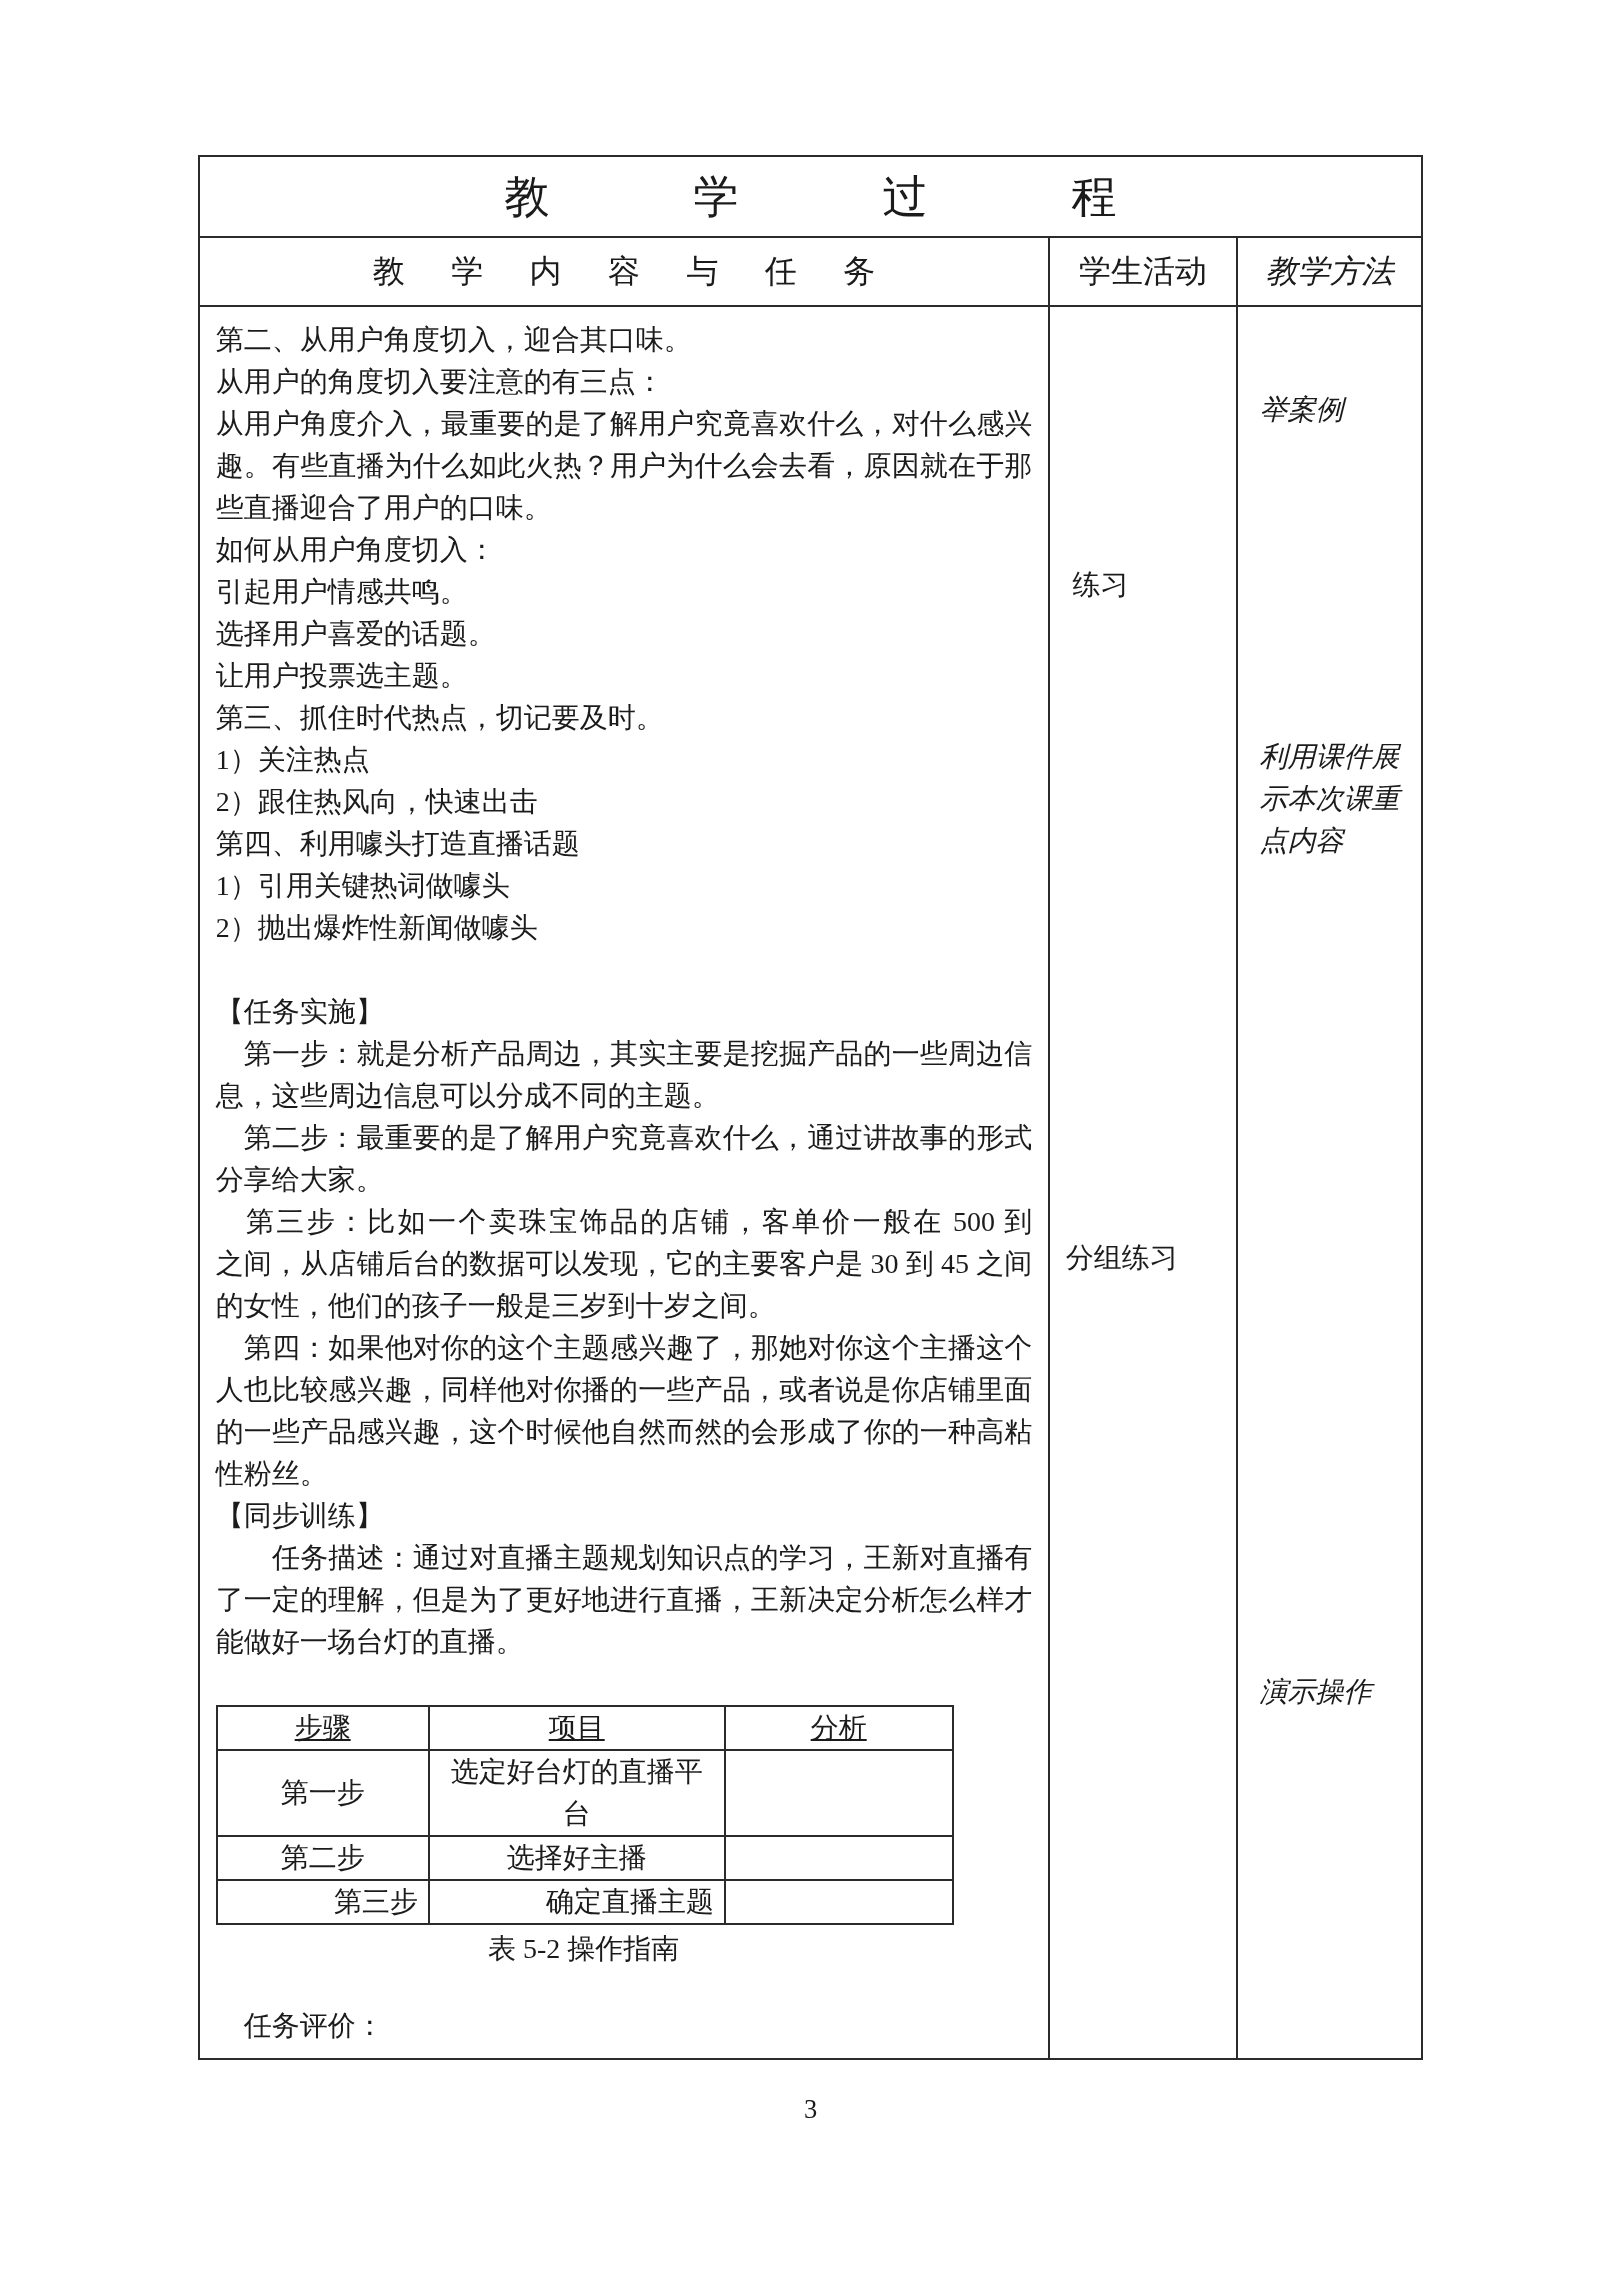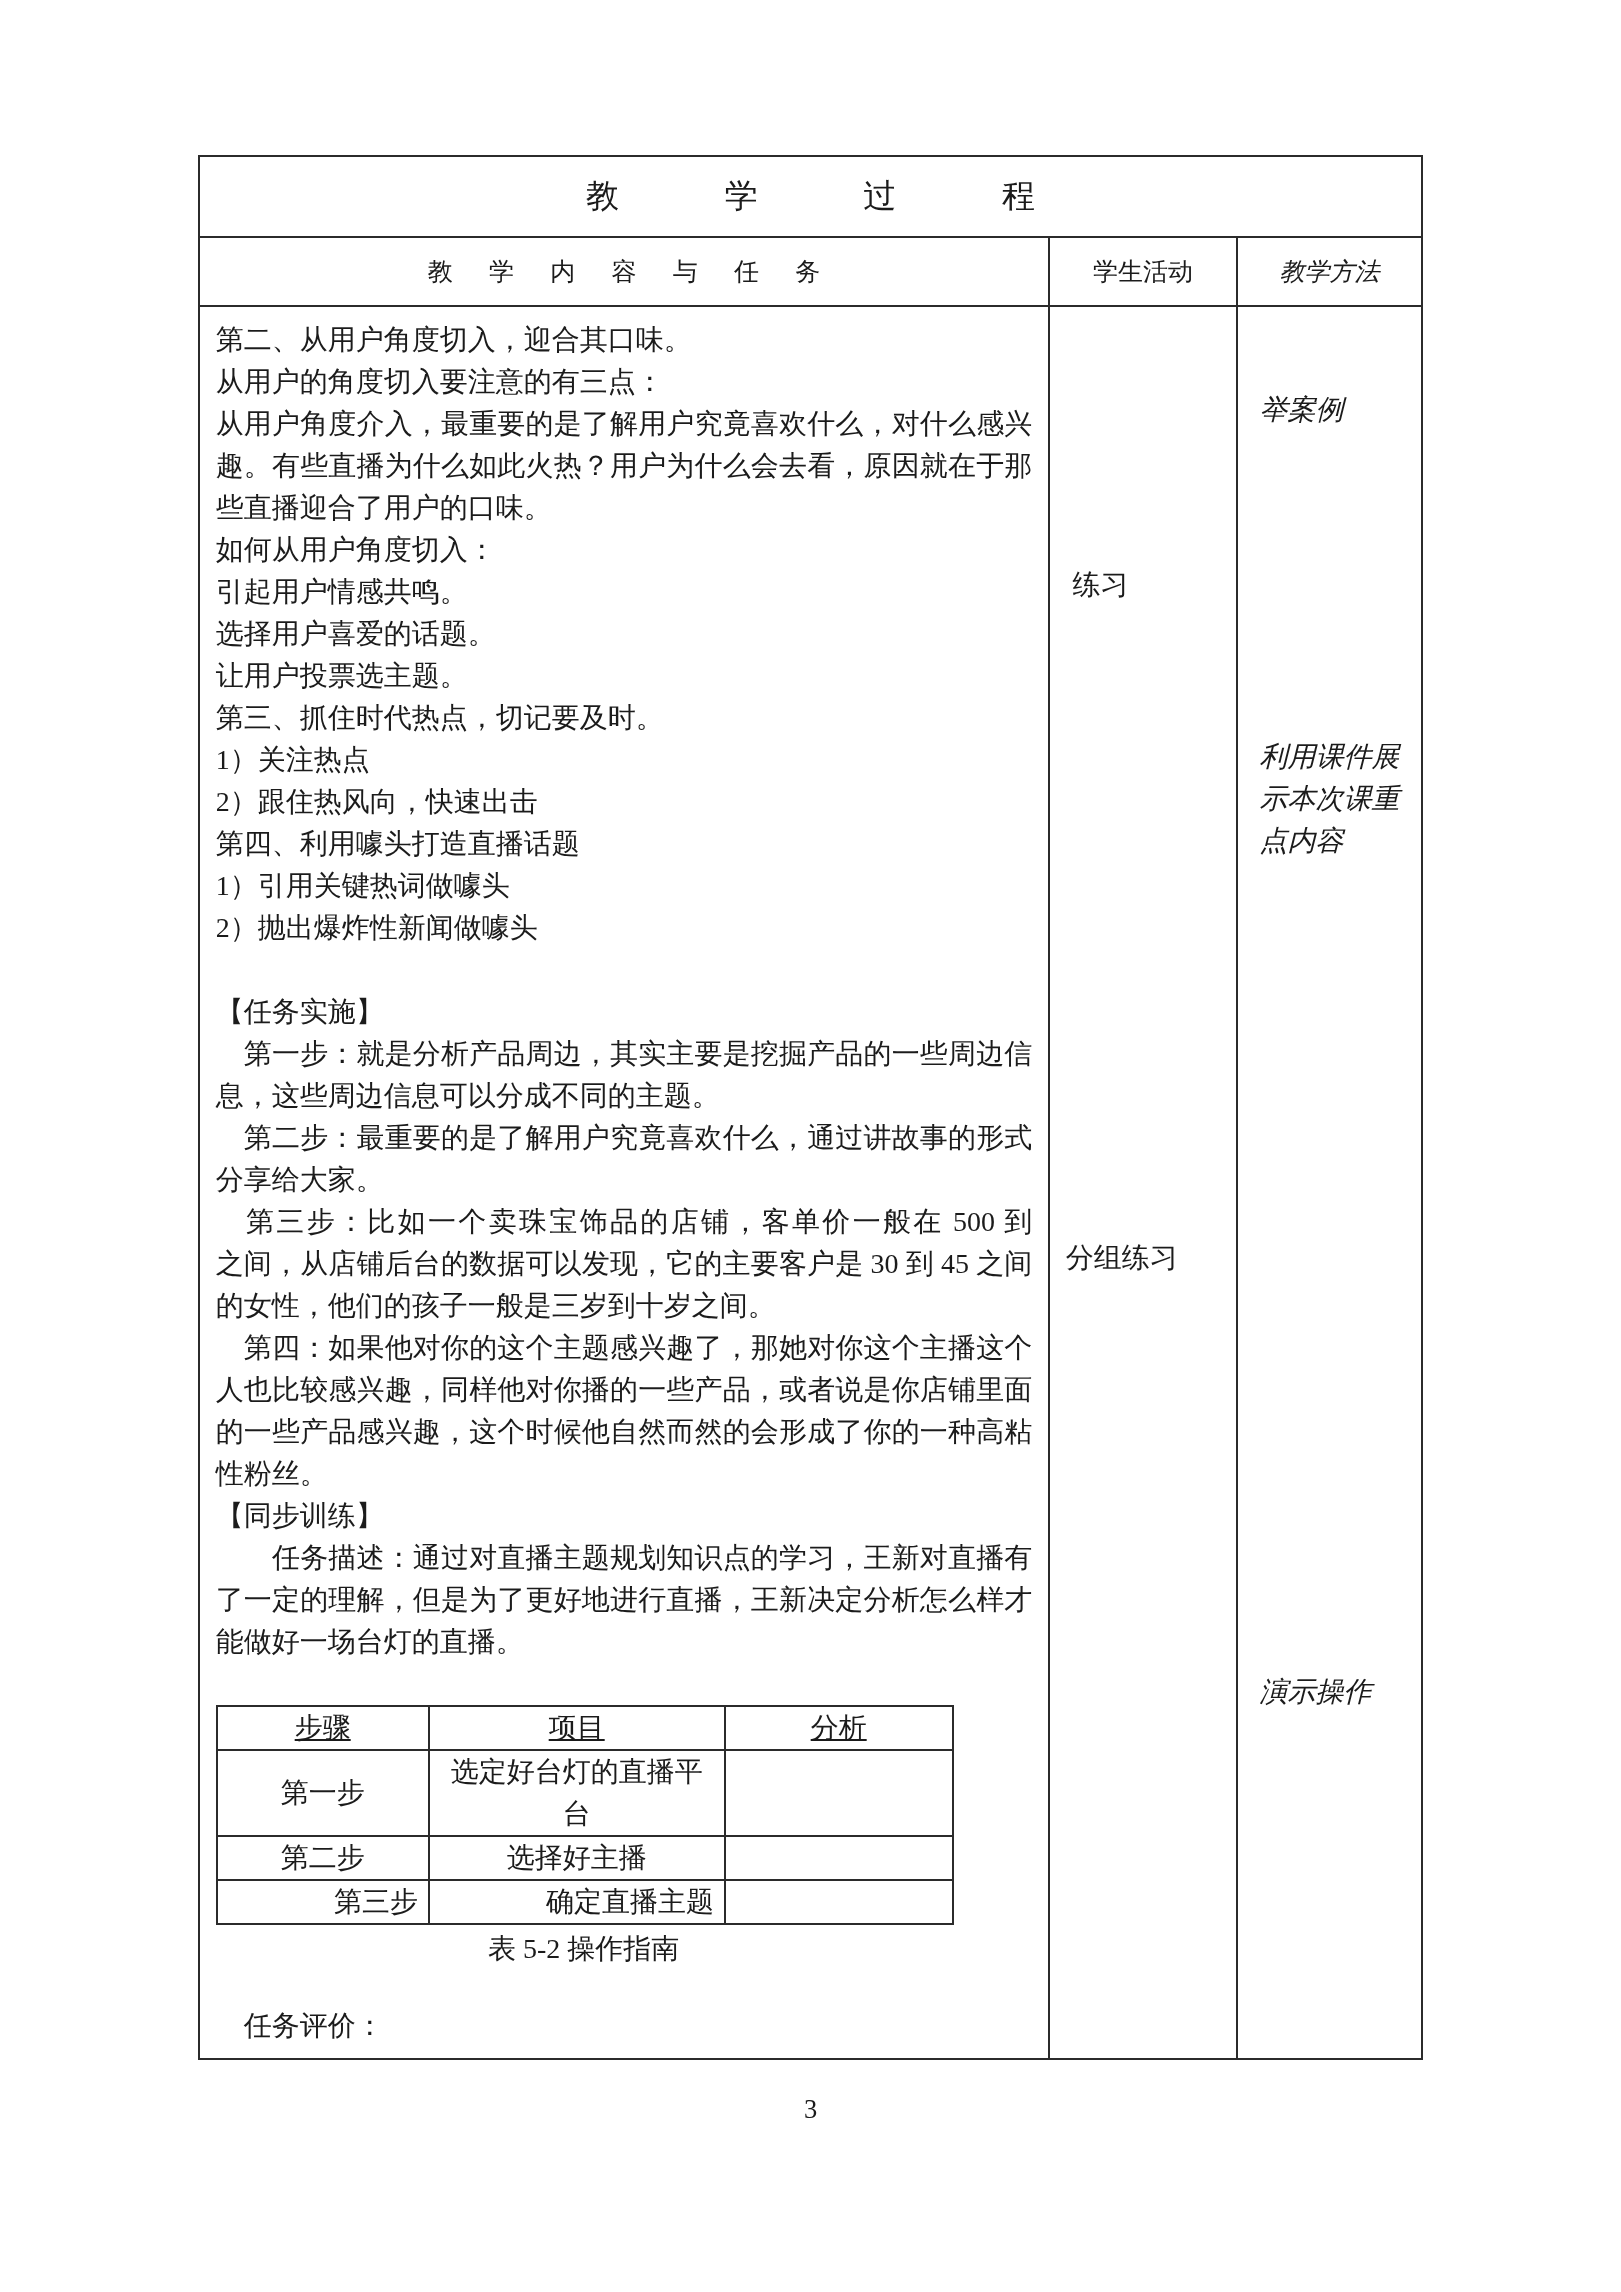--- a/index.html
+++ b/index.html
@@ -17,42 +17,42 @@
     box-sizing:border-box;
     background:#ffffff;
   }
   .row-title{
     height:81px;
     border-bottom:2px solid #2b2b2b;
     display:flex;align-items:center;justify-content:center;
     box-sizing:border-box;
   }
   .title-text{
-    font-size:33px;
+    font-size:45px;
     letter-spacing:3.2em;
     margin-right:-3.2em;
     white-space:nowrap;
   }
   .row-head{
     height:69px;
     border-bottom:2px solid #2b2b2b;
     display:flex;
     box-sizing:border-box;
   }
   .row-body{
     display:flex;
     height:1751px;
     box-sizing:border-box;
   }
   .col-content{width:848px;box-sizing:border-box;}
   .col-students{width:188px;border-left:2px solid #2b2b2b;box-sizing:border-box;position:relative;}
   .col-methods{flex:1;border-left:2px solid #2b2b2b;box-sizing:border-box;position:relative;font-style:italic;}
   .head-cell{
     display:flex;align-items:center;justify-content:center;
-    font-size:25px;
+    font-size:32px;
   }
   .head-content-text{
     letter-spacing:1.45em;
     margin-right:-1.45em;
     white-space:nowrap;
   }
   .content-area{
     padding:11.8px 15.7px 0 15.7px;
     box-sizing:border-box;
     font-size:28px;

